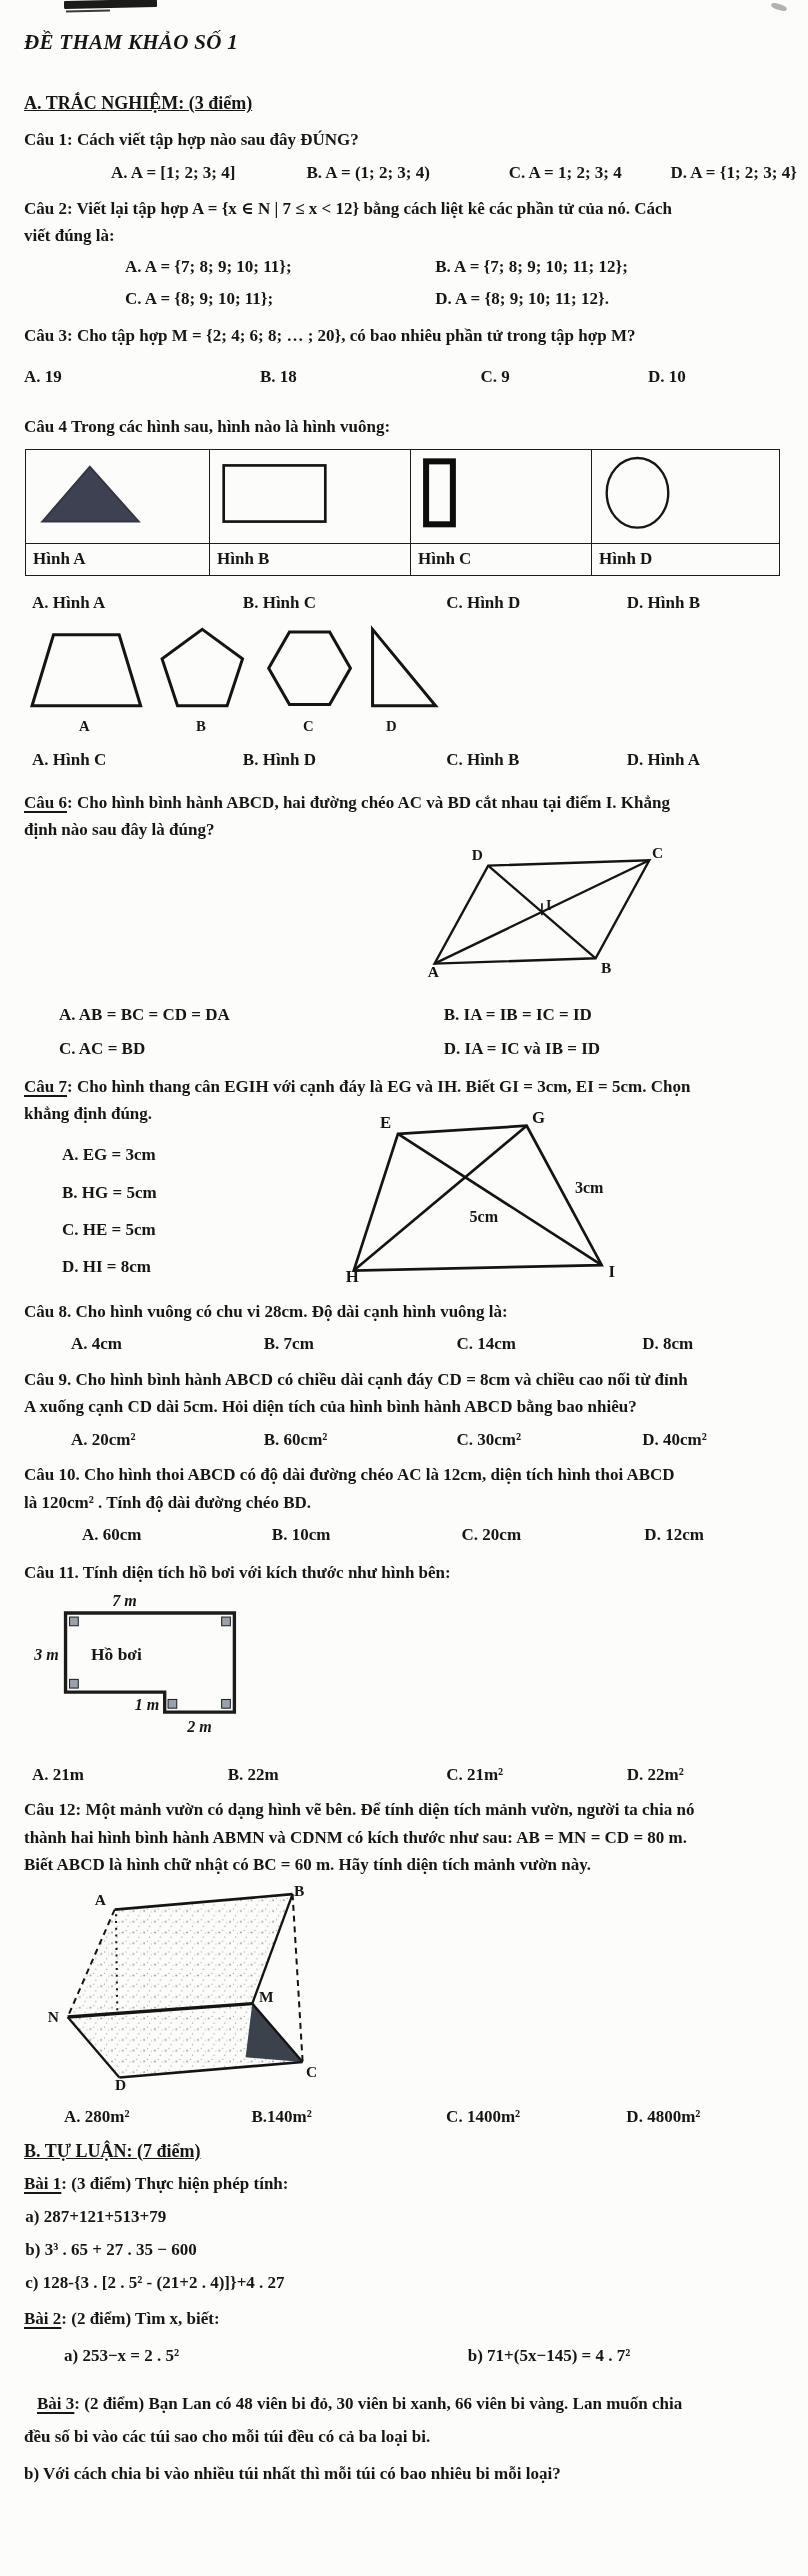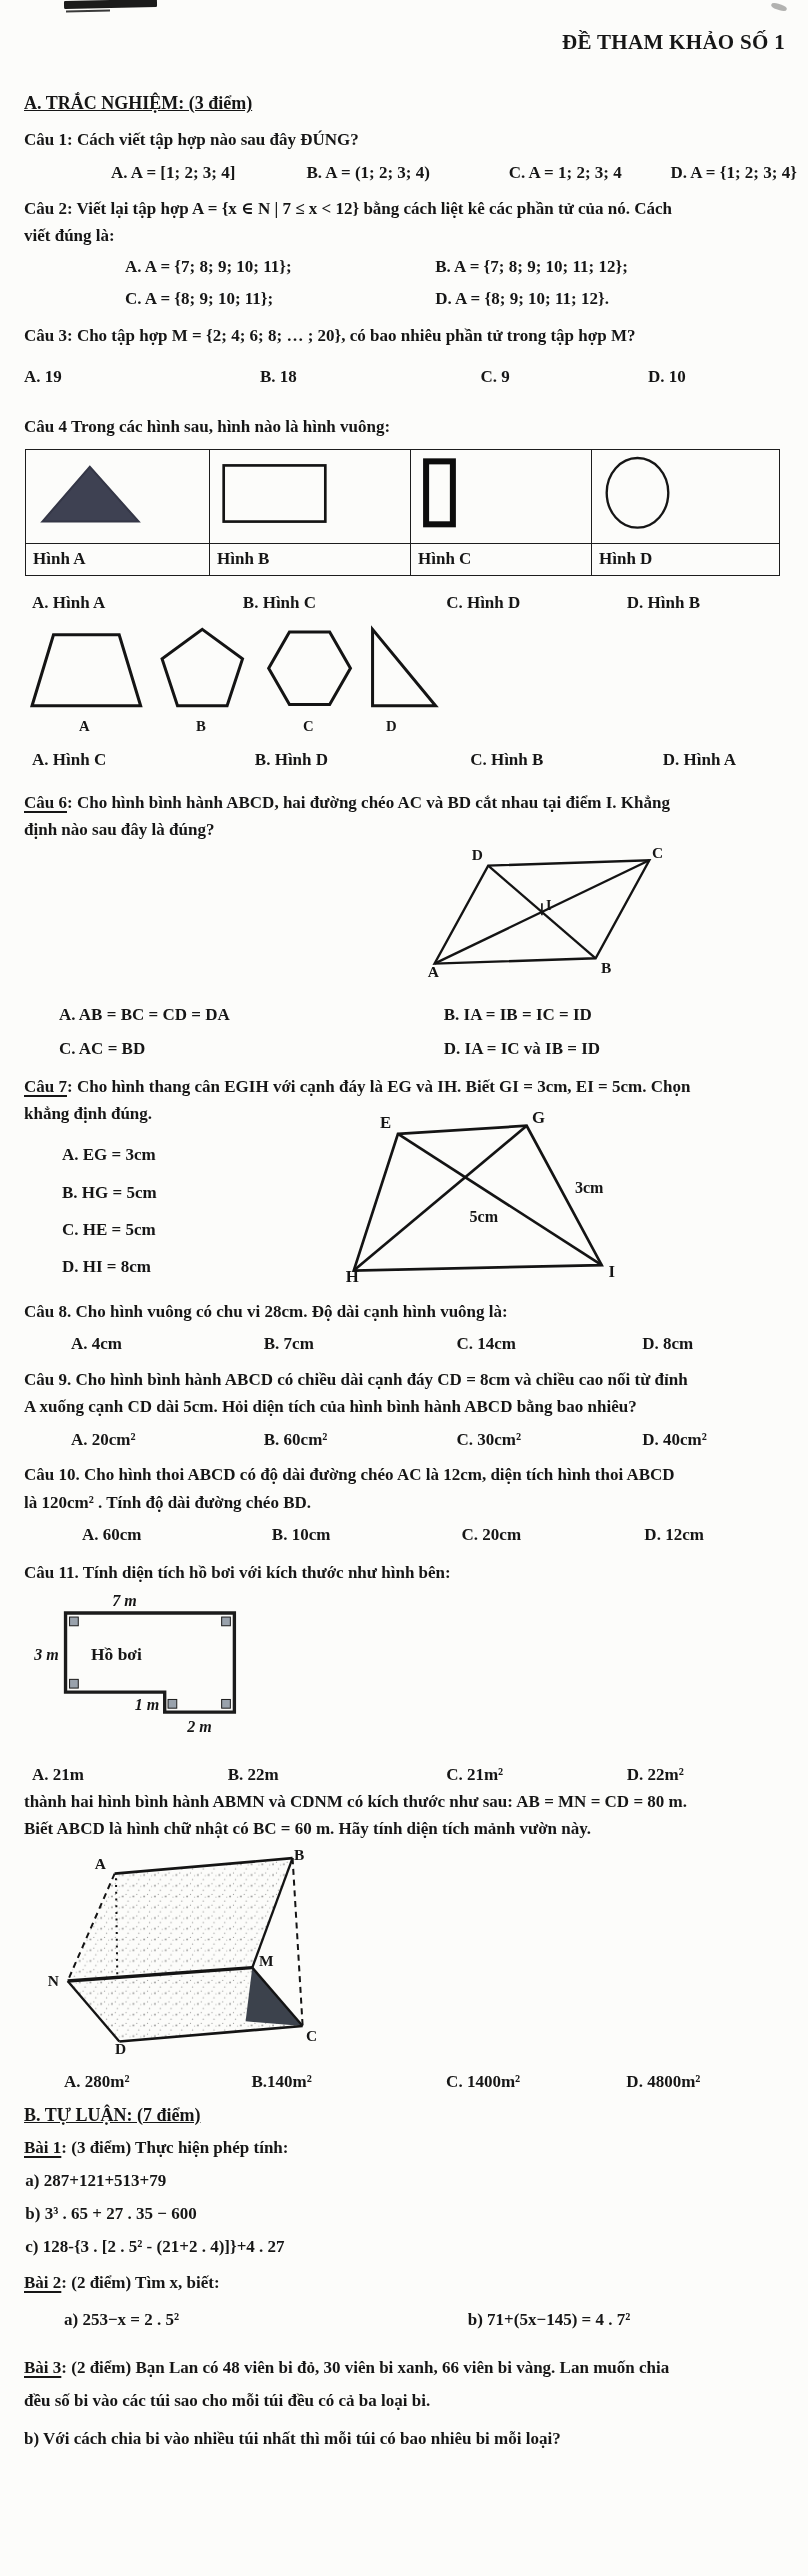--- a/index.html
+++ b/index.html
@@ -14,21 +14,21 @@
     font-weight:700;
     font-size:17px;
     line-height:1.32;
     padding:20px 23px 47px 24px;
     overflow:hidden;
   }
   .smudge-tl { position:absolute; left:64px; top:0; width:93px; height:8px; background:#1b1b1b; transform:rotate(-1.2deg); border-radius:1.3px; }
   .smudge-tl2 { position:absolute; left:66px; top:10px; width:44px; height:2px; background:#3a3a3a; transform:rotate(-1deg); }
   .smudge-tr { position:absolute; right:21.5px; top:4px; width:16px; height:6px; background:#8a8a88; opacity:.65; transform:rotate(18deg); border-radius:40%; }
 
-  .title { text-align:right; font-size:21px; letter-spacing:0.3px; margin-top:9.4px; }
+  .title { text-align:left; font-size:21px; letter-spacing:0.3px; margin-top:9.4px;font-style:italic; }
   .section-head { font-size:18px; margin-top:35px;text-decoration:underline; }
   .stem { margin-top:13.4px; }
   .stem-cont { margin-top:4.7px; }
   .ul { text-decoration:underline; text-decoration-thickness:1.7px; text-underline-offset:2.7px; }
 
   .opts4 { display:grid; grid-template-columns:29% 27% 23% 21%; margin-top:10px; }
   .opts2 { display:grid; grid-template-columns:47% 53%; row-gap:8.7px; margin-top:9.4px; }
   .opt { white-space:nowrap; }
 
   .fig-wrap { margin-top:9.4px; }
@@ -128,21 +128,21 @@
       <polygon points="12,122 44,16 142,16 174,122" fill="none" stroke="#141414" stroke-width="4.5"></polygon>
       <polygon points="266,8 326,52 303,122 229,122 206,52" fill="none" stroke="#141414" stroke-width="4.5"></polygon>
       <polygon points="396,12 456,12 487,66 456,120 396,120 365,66" fill="none" stroke="#141414" stroke-width="4.5"></polygon>
       <polygon points="520,8 520,122 614,122" fill="none" stroke="#141414" stroke-width="4.5"></polygon>
       <text x="90" y="160" font-size="22" text-anchor="middle">A</text>
       <text x="264" y="160" font-size="22" text-anchor="middle">B</text>
       <text x="424" y="160" font-size="22" text-anchor="middle">C</text>
       <text x="548" y="160" font-size="22" text-anchor="middle">D</text>
     </svg>
   </div>
-  <div class="opts4" style="margin-top:5.4px; padding-left:8px; grid-template-columns:28% 27% 24% 21%;gap:12px;">
+  <div class="opts4" style="margin-top:5.4px; padding-left:8px; grid-template-columns:28% 27% 24% 21%;">
     <span class="opt">A. Hình C</span>
     <span class="opt">B. Hình D</span>
     <span class="opt">C. Hình B</span>
     <span class="opt">D. Hình A</span>
   </div>
 
   <div class="stem" style="margin-top:20px;"><span class="ul">Câu 6</span><span>: Cho hình bình hành ABCD, hai đường chéo AC và BD cắt nhau tại điểm I. Khẳng</span></div>
   <div class="stem-cont">định nào sau đây là đúng?</div>
   <div class="fig-wrap" style="margin-left:389px; margin-top:6.7px;">
     <svg width="282" height="138" viewBox="0 0 420 205" style="font-size:25px">
@@ -232,20 +232,21 @@
       <text x="138" y="98" font-size="26" text-anchor="middle">Hồ bơi</text>
     </svg>
   </div>
   <div class="opts4" style="margin-top:5px; padding-left:8px; grid-template-columns:26% 29% 24% 21%;">
     <span class="opt">A. 21m</span>
     <span class="opt">B. 22m</span>
     <span class="opt">C. 21m²</span>
     <span class="opt">D. 22m²</span>
   </div>
 
+  <div class="stem">Câu 12: Một mảnh vườn có dạng hình vẽ bên. Để tính diện tích mảnh vườn, người ta chia nó</div>
   <div class="stem-cont">thành hai hình bình hành ABMN và CDNM có kích thước như sau: AB = MN = CD = 80 m.</div>
   <div class="stem-cont">Biết ABCD là hình chữ nhật có BC = 60 m. Hãy tính diện tích mảnh vườn này.</div>
   <div class="fig-wrap">
     <svg width="376" height="205" viewBox="0 0 560 305" style="font-size:25px">
       <defs>
         <pattern id="speck" width="16" height="16" patternUnits="userSpaceOnUse">
           <circle cx="3" cy="5" r="1.4" fill="#4c4c4c"></circle>
           <circle cx="11" cy="12" r="1.1" fill="#6b6b6b"></circle>
           <circle cx="8" cy="2" r="0.9" fill="#585858"></circle>
           <circle cx="14" cy="6" r="0.8" fill="#7a7a7a"></circle>
@@ -284,18 +285,18 @@
   <div class="tl-item" style="padding-left:1.3px;">a) 287+121+513+79</div>
   <div class="tl-item" style="padding-left:1.3px;">b) 3³ . 65 + 27 . 35 − 600</div>
   <div class="tl-item" style="padding-left:1.3px;">c) 128-{3 . [2 . 5² - (21+2 . 4)]}+4 . 27</div>
 
   <div class="stem" style="margin-top:13.4px;"><span class="ul">Bài 2</span><span>: (2 điểm) Tìm x, biết:</span></div>
   <div class="b2-row">
     <span class="opt">a) 253−x = 2 . 5²</span>
     <span class="opt">b) 71+(5x−145) = 4 . 7²</span>
   </div>
 
-  <div class="stem" style="margin-top:25.5px;"><span class="ul">Bài 3</span><span>: (2 điểm)  Bạn Lan có 48 viên bi đỏ, 30 viên bi xanh, 66 viên bi vàng. Lan muốn chia</span></div>
+  <div class="stem" style="margin-top:25.5px;margin-left:13px;"><span class="ul">Bài 3</span><span>: (2 điểm)  Bạn Lan có 48 viên bi đỏ, 30 viên bi xanh, 66 viên bi vàng. Lan muốn chia</span></div>
   <div class="stem-cont" style="margin-top:10.7px;">đều số bi vào các túi sao cho mỗi túi đều có cả ba loại bi.</div>
   <div class="stem" style="margin-top:14.8px;">b) Với cách chia bi vào nhiều túi nhất thì mỗi túi có bao nhiêu bi mỗi loại?</div>
 
 </div>
 
 
 </body></html>

